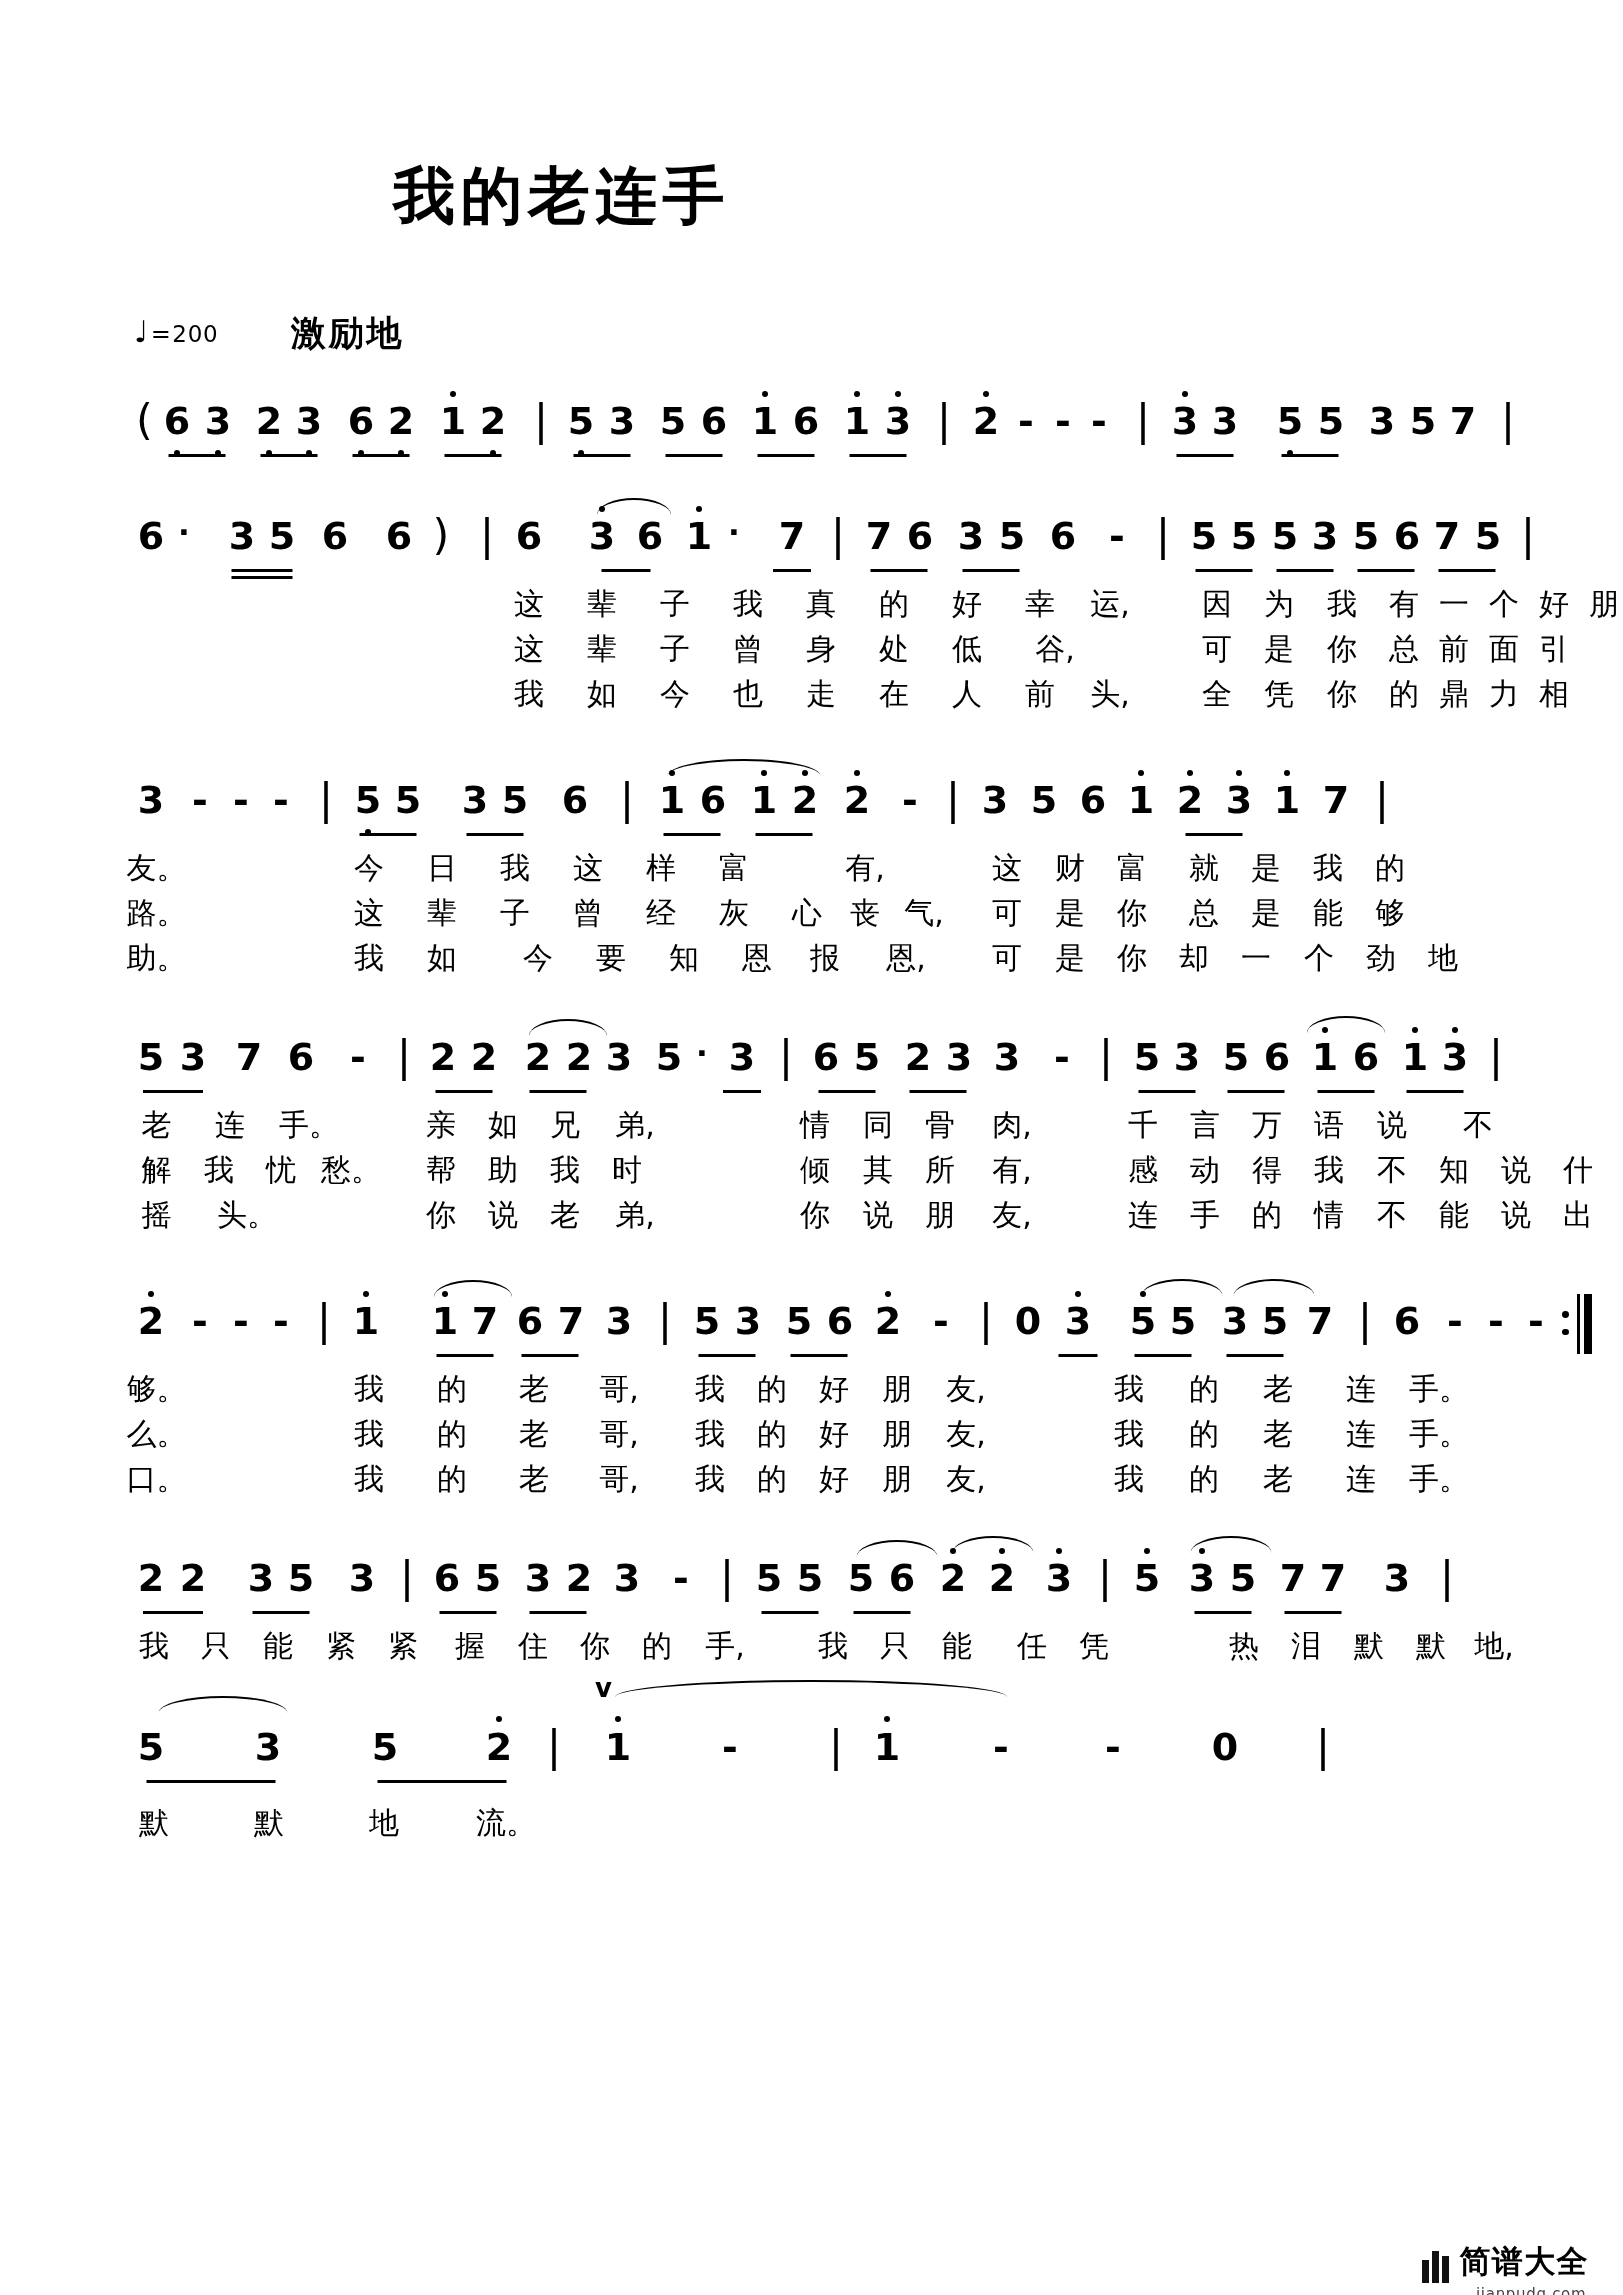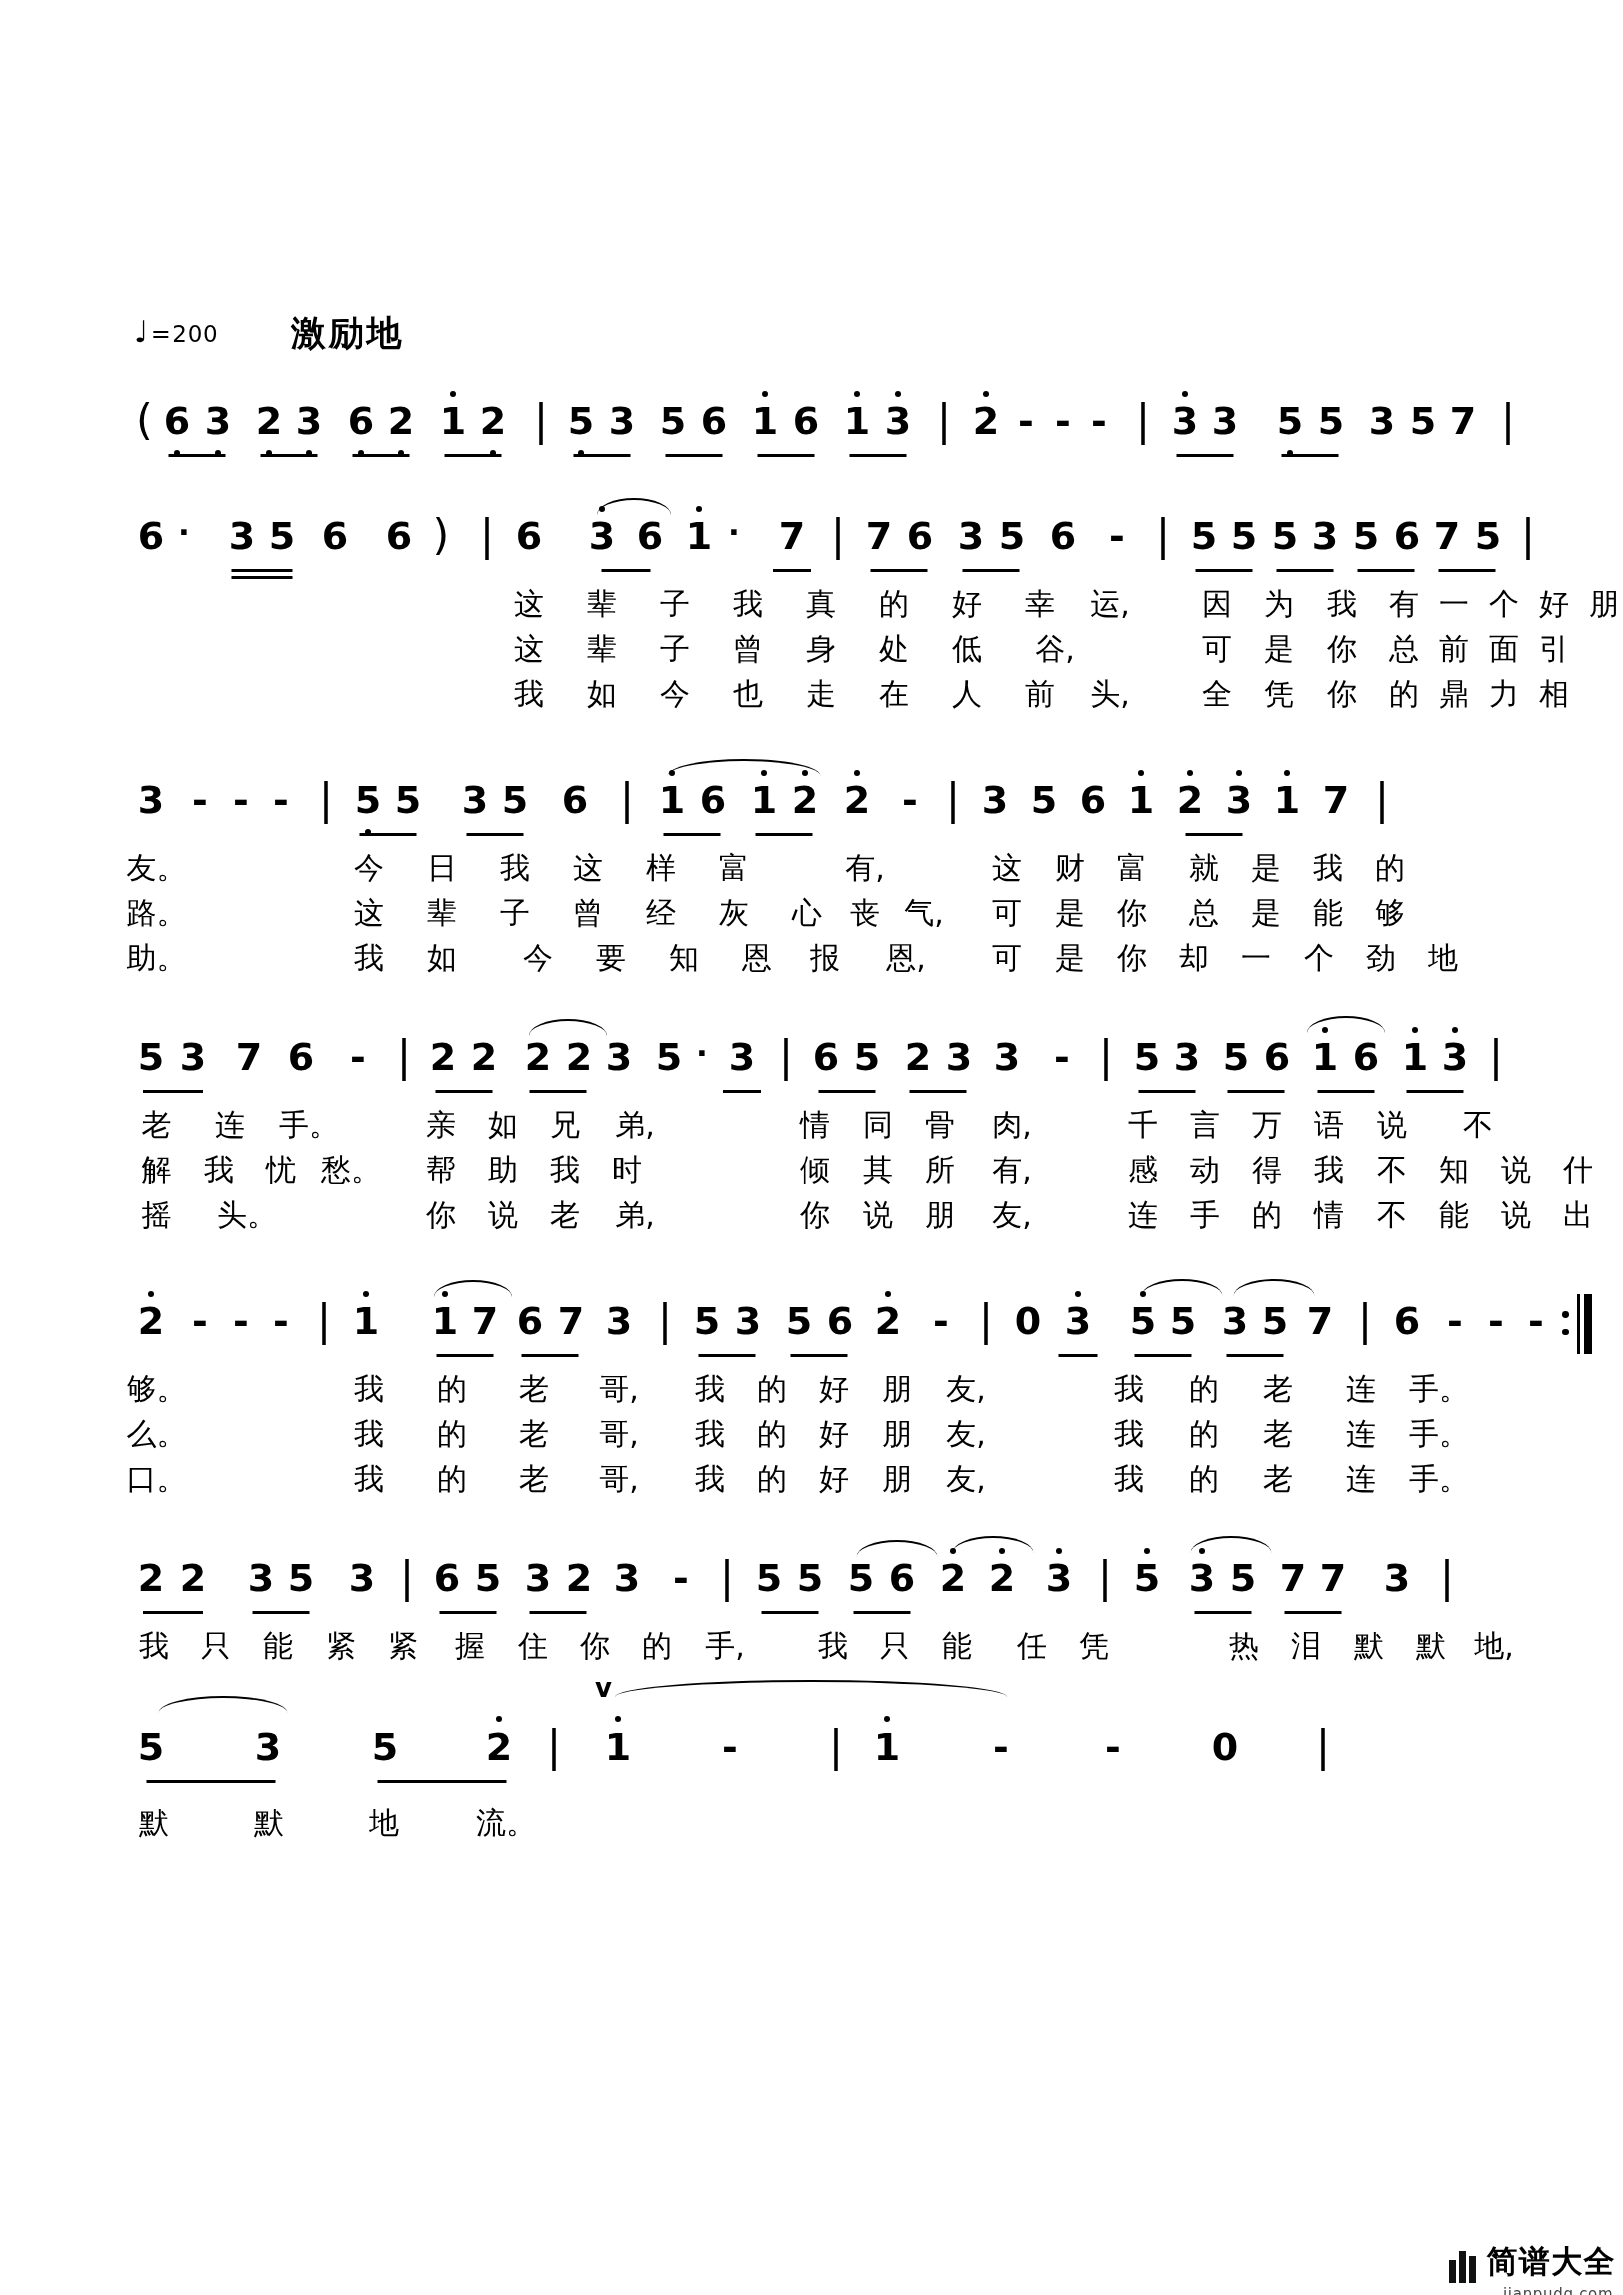--- a/index.html
+++ b/index.html
@@ -190,21 +190,21 @@
     bottom: 80px;
     left: 0;
     width: 1623px;
     text-align: center;
     font-size: 23px;
     font-family: "DejaVu Sans", "Liberation Sans", sans-serif;
   }
 
   .brand {
     position: absolute;
-    right: 7px;
+    right: 34px;
     bottom: 12px;
     display: flex;
     align-items: flex-end;
     font-family: "DejaVu Sans", "Liberation Sans", sans-serif;
   }
   .brand .bars {
     display: flex;
     align-items: flex-end;
     margin-right: 6.8px;
   }
@@ -225,20 +225,21 @@
     color: #444;
     letter-spacing: 0.7px;
   }
 </style>
 </head>
 <body>
 
 <div class="page">
 
 
+  <div class="title">我的老连手</div>
 
   <div class="tempo">
     <span class="note">♩</span>
     <span class="eq">=</span>
     <span class="bpm">200</span>
   </div>
   <div class="mood">激励地</div>
 
   <div class="system" style="top:399px;">
     <div class="notes">

